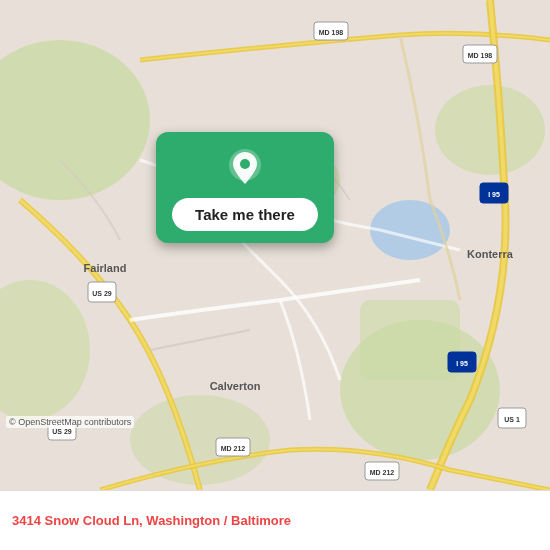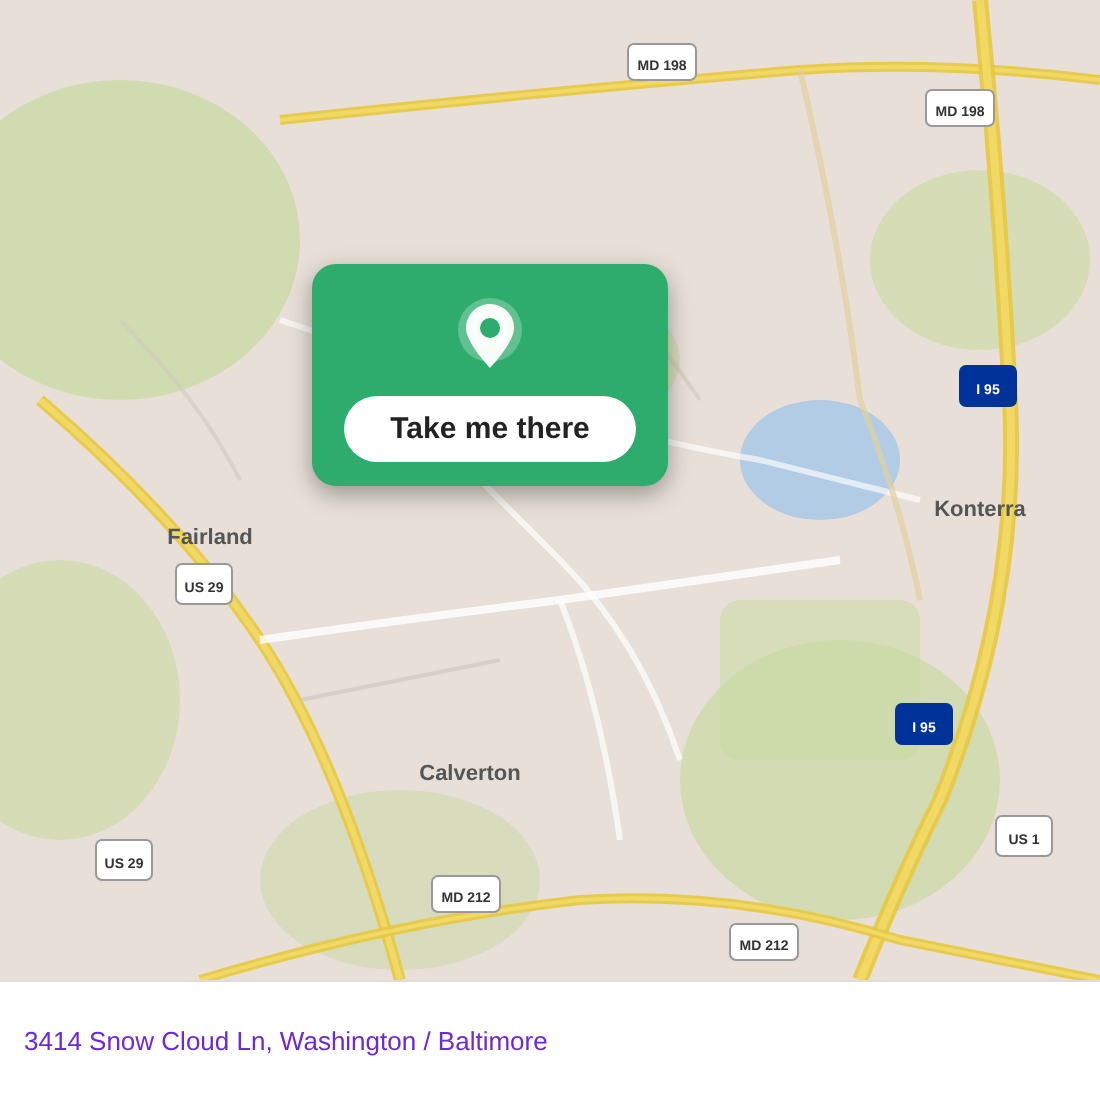--- a/index.html
+++ b/index.html
@@ -77,22 +77,22 @@
       background-color: white;
       display: flex;
       align-items: center;
       padding: 0 12px;
       border-top: 1px solid #ddd;
       justify-content: space-between;
     }
 
     #address-text {
       font-size: 13px;
-      color: #6d28d9;
-      font-weight: 400;
+      color: #ef4444;
+      font-weight: 700;
     }
 
     #moovit-logo {
       display: flex;
       align-items: center;
       gap: 4px;
     }
 
     #moovit-icon {
       width: 32px;
@@ -183,20 +183,23 @@
     <text x="233" y="451" text-anchor="middle" font-size="7" font-weight="bold" fill="#333">MD 212</text>
 
     <rect x="365" y="462" width="34" height="18" rx="3" fill="white" stroke="#999" stroke-width="1"></rect>
     <text x="382" y="475" text-anchor="middle" font-size="7" font-weight="bold" fill="#333">MD 212</text>
 
     <text x="105" y="272" text-anchor="middle" font-size="11" font-weight="600" fill="#555" font-family="Arial">Fairland</text>
     <text x="235" y="390" text-anchor="middle" font-size="11" font-weight="600" fill="#555" font-family="Arial">Calverton</text>
     <text x="490" y="258" text-anchor="middle" font-size="11" font-weight="600" fill="#555" font-family="Arial">Konterra</text>
   </svg>
 
+  <div id="osm-attribution">
+    <span>© OpenStreetMap contributors</span>
+  </div>
 
   <div id="button-overlay">
     <div id="green-card">
 
       <svg id="location-pin-icon" viewBox="0 0 44 44" xmlns="http://www.w3.org/2000/svg">
         <circle cx="22" cy="19" r="16" fill="rgba(255,255,255,0.25)"></circle>
         <path d="M22 6 C15.37 6 10 11.37 10 18 C10 25.5 22 38 22 38 C22 38 34 25.5 34 18 C34 11.37 28.63 6 22 6 Z" fill="white" opacity="0.95"></path>
         <circle cx="22" cy="18" r="5" fill="#2eac6d"></circle>
 
         <circle cx="22" cy="18" r="8" fill="none" stroke="white" stroke-width="2" opacity="0.5"></circle>

